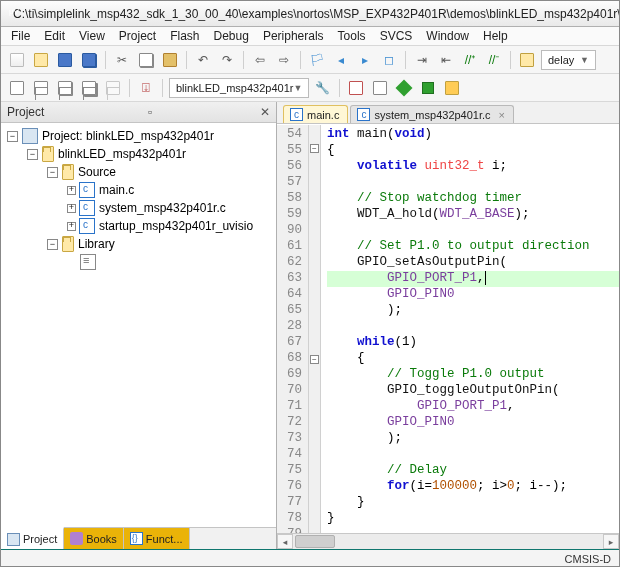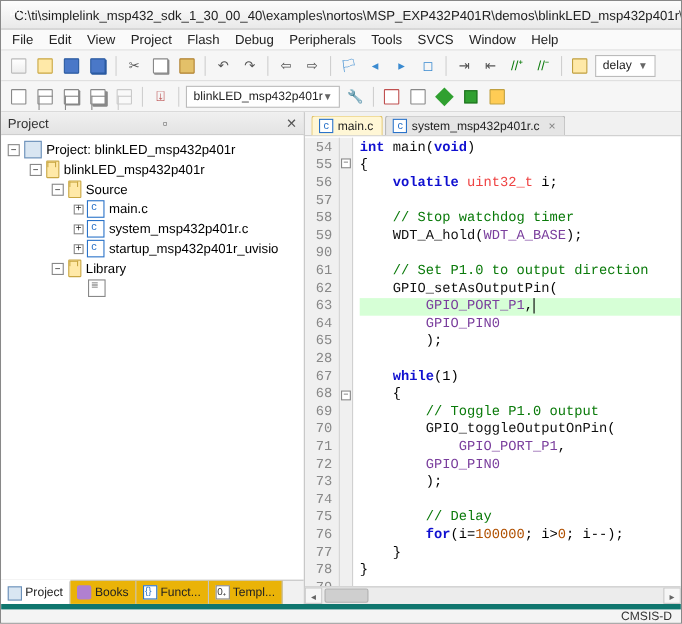--- a/index.html
+++ b/index.html
@@ -227,21 +227,21 @@
   .hscrollbar{
     height:16px;background:#ececec;border-top:1px solid #c8c8c8;
     display:flex;align-items:center;
   }
   .hscrollbar .larr,.hscrollbar .rarr{
     width:16px;height:15px;display:flex;align-items:center;justify-content:center;
     color:#666;font-size:9px;background:#f6f6f6;border:1px solid #c8c8c8;
   }
   .hscrollbar .thumb{height:13px;width:40px;background:#cfcfcf;border:1px solid #b0b0b0;margin-left:2px;border-radius:2px;}
   .statusbar{
-    height:18px;background:#f4f4f4;border-top:5px solid #0f766e;
+    height:18px;background:#f4f4f4;border-top:1px solid #0f766e;
     display:flex;align-items:center;justify-content:flex-end;
     padding:0 8px;font-size:11px;color:#333;
   }
   
   .ic { width:14px;height:14px;display:inline-block;border-radius:1px;}
   .ic-new{background:linear-gradient(#fff,#eee);border:1px solid #bbb;}
   .ic-open{background:#ffe9a8;border:1px solid #c9a743;}
   .ic-save{background:#4a78c8;border:1px solid #2a5aa0;}
   .ic-saveall{background:#4a78c8;border:1px solid #2a5aa0;box-shadow:1px 1px 0 #2a5aa0;}
   .ic-copy{background:#fff;border:1px solid #888;box-shadow:1px 1px 0 #888;}
@@ -416,24 +416,20 @@
           <span class="pcicon proj"></span>
           <span>Project</span>
         </div>
       <div class="ptab">
           <span class="pcicon book"></span>
           <span>Books</span>
         </div>
       <div class="ptab">
           <span class="pcicon fn"></span>
           <span>Funct...</span>
-        </div>
-      <div class="ptab">
-          <span class="pcicon tmpl"></span>
-          <span>Templ...</span>
         </div>
     </div>
   </div>
 
   <div class="editorarea">
     <div class="edtabs">
       <div class="edtab active">
         <span class="ticon cfile fileicon"></span>
         <span>main.c</span>
       </div>

